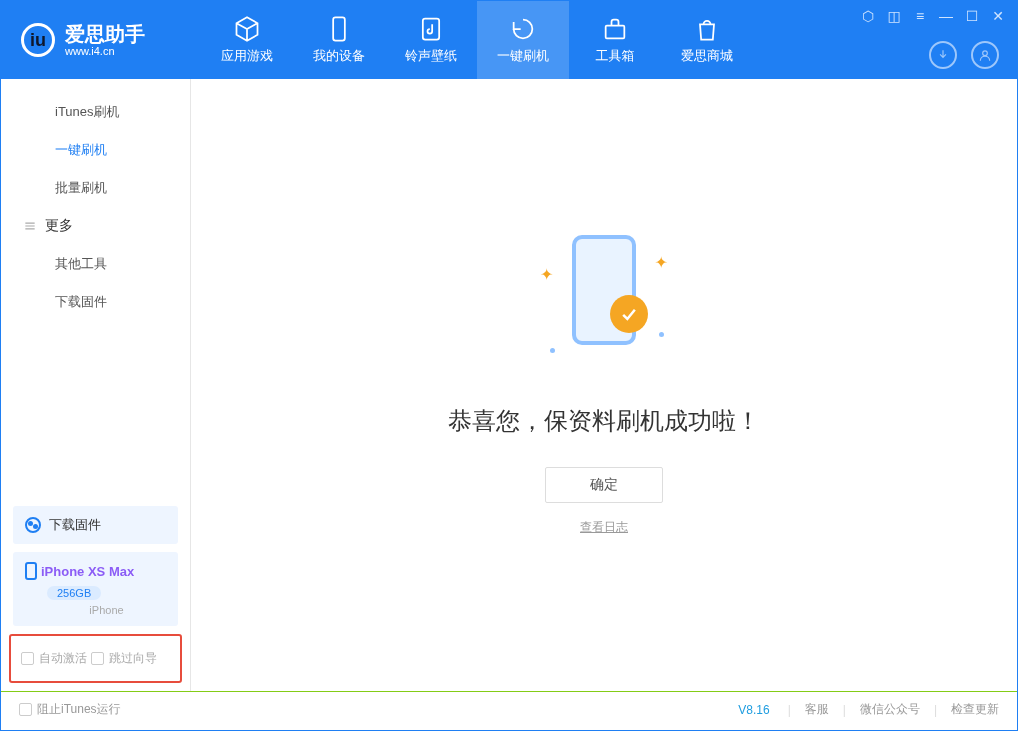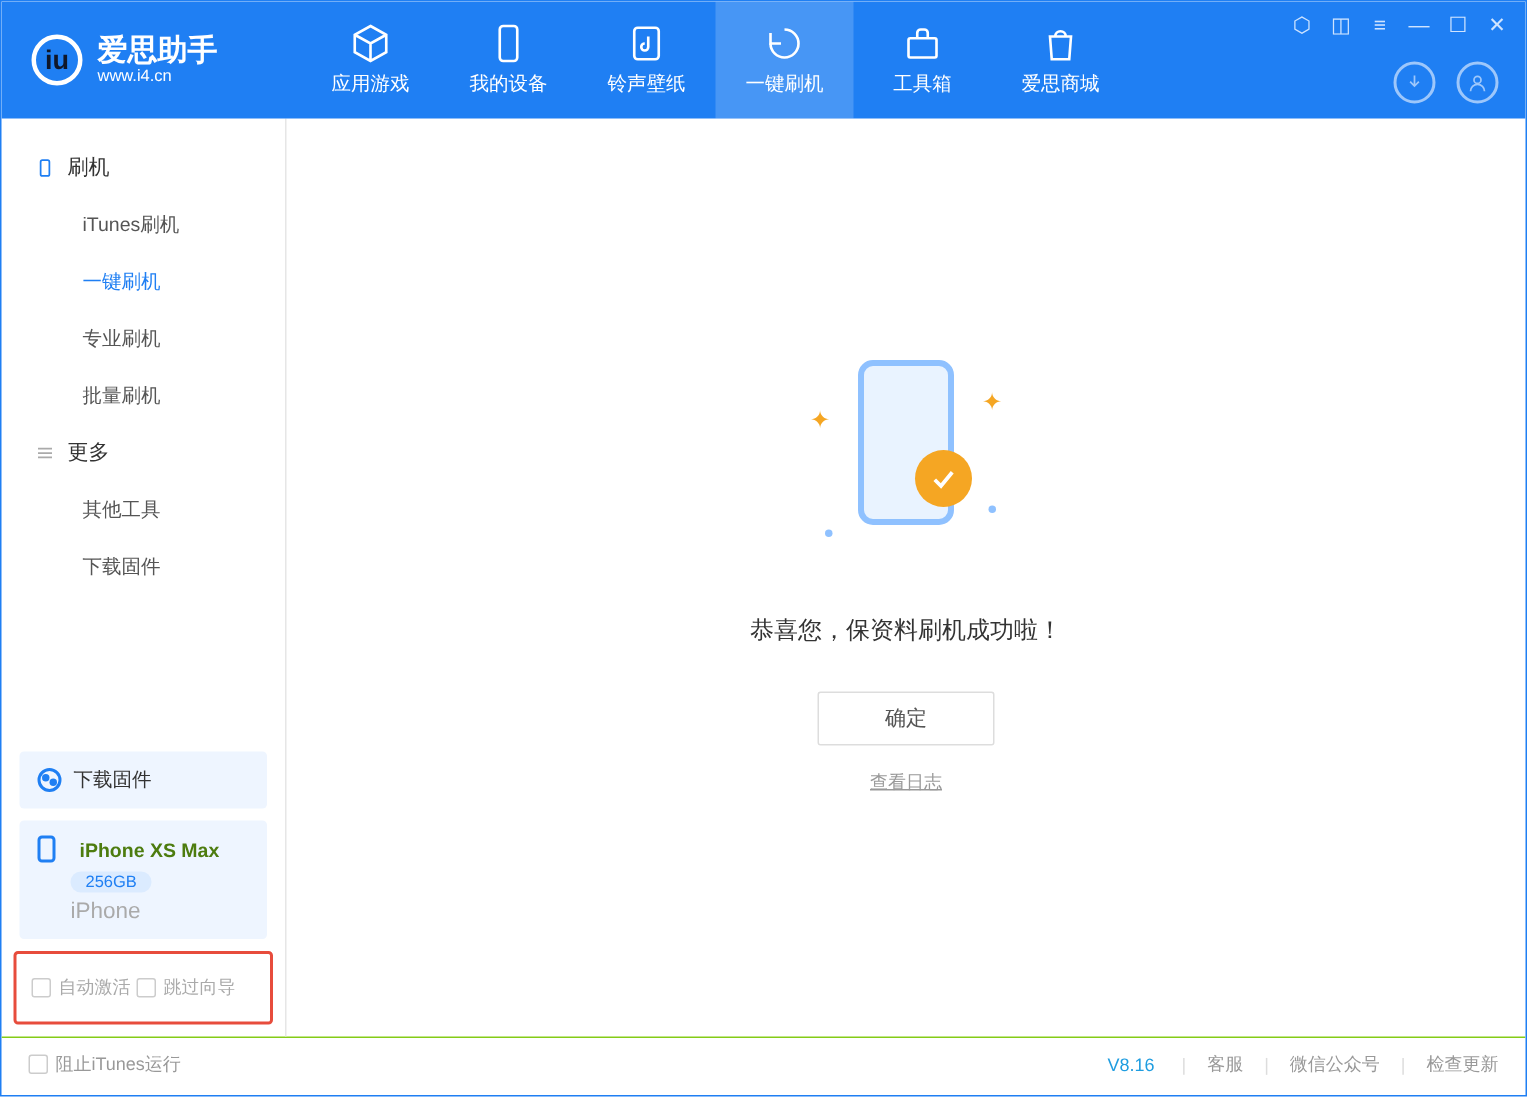--- a/index.html
+++ b/index.html
@@ -32,41 +32,41 @@
 .side-item { padding: 10px 0 10px 54px; font-size: 13px; color: #555; cursor: pointer; }
 .side-item.active { color: #1f7ff3; }
 
 .mode-box { margin: 8px 12px; background: #eef5ff; border-radius: 3px; padding: 10px 12px; font-size: 13px; color: #333; display: flex; align-items: center; gap: 8px; }
 .mode-icon { width: 16px; height: 16px; border: 2px solid #1f7ff3; border-radius: 50%; position: relative; }
 .mode-icon::before, .mode-icon::after { content: ''; position: absolute; width: 5px; height: 5px; background: #1f7ff3; border-radius: 50%; }
 .mode-icon::before { top: 2px; left: 1px; }
 .mode-icon::after { bottom: 2px; right: 1px; }
 
 .device-box { margin: 0 12px 8px; background: #eef5ff; border-radius: 3px; padding: 10px 12px; font-size: 13px; }
-.device-name { color: #4d7c0f; font-weight: bold; display: flex; align-items: center; gap: 16px; }
+.device-name { color: #8b5cf6; font-weight: bold; display: flex; align-items: center; gap: 4px; }
 .device-phone-icon { width: 12px; height: 18px; border: 2px solid #1f7ff3; border-radius: 3px; position: relative; }
 .storage-badge { display: inline-block; background: #dbebff; color: #1f7ff3; border-radius: 10px; padding: 1px 10px; font-size: 11px; margin-top: 6px; margin-left: 22px; }
-.device-type { color: #aaa; font-size: 15px; margin-top: 4px; margin-left: 22px; }
+.device-type { color: #aaa; font-size: 11px; margin-top: 4px; margin-left: 22px; text-align: center; }
 
 .checkbox-row { margin: 0 8px 8px; border: 2px solid #e74c3c; border-radius: 3px; padding: 14px 10px; display: flex; gap: 4px; font-size: 12px; color: #aaa; }
 .cb { display: flex; align-items: center; gap: 5px; cursor: pointer; }
 .cb-box { width: 13px; height: 13px; border: 1px solid #ccc; border-radius: 2px; }
 
 .main { flex: 1; display: flex; flex-direction: column; align-items: center; justify-content: center; gap: 0; }
 .phone-illustration { position: relative; width: 160px; height: 130px; margin-bottom: 40px; }
 .phone-body { position: absolute; left: 50%; top: 0; transform: translateX(-50%); width: 64px; height: 110px; border: 4px solid #8fc1ff; border-radius: 10px; background: #e9f3ff; }
 .check-circle { position: absolute; left: 50%; top: 60px; margin-left: 6px; width: 38px; height: 38px; background: #f5a623; border-radius: 50%; display: flex; align-items: center; justify-content: center; }
 .check-circle svg { width: 20px; height: 20px; fill: #fff; }
 .sparkle { position: absolute; color: #f5a623; }
 .sp1 { left: 16px; top: 30px; font-size: 16px; }
 .sp2 { right: 16px; top: 18px; font-size: 16px; }
 .sp3 { left: 26px; bottom: 12px; width: 5px; height: 5px; background: #8fc1ff; border-radius: 50%; }
 .sp4 { right: 20px; bottom: 28px; width: 5px; height: 5px; background: #8fc1ff; border-radius: 50%; }
 
-.success-msg { font-size: 16px; color: #333; margin-bottom: 30px; }
+.success-msg { font-size: 24px; color: #333; margin-bottom: 30px; }
 .confirm-btn { border: 1px solid #ddd; background: #fff; padding: 8px 44px; font-size: 14px; color: #555; cursor: pointer; border-radius: 2px; margin-bottom: 16px; }
 .log-link { font-size: 12px; color: #999; cursor: pointer; text-decoration: underline; }
 
 .footer { height: 36px; border-top: 1px solid #84cc16; display: flex; align-items: center; padding: 0 18px; font-size: 12px; color: #999; }
 .footer .cb { color: #999; }
 .footer-right { margin-left: auto; display: flex; align-items: center; gap: 0; }
 .footer-right .sep { color: #ddd; margin: 0 14px; }
 .footer-link { cursor: pointer; }
 .version { color: #1f9de0; margin-right: 4px; }
 </style>
@@ -143,29 +143,22 @@
           <circle cx="12" cy="9" r="4" fill="none" stroke="#9dc7fb" stroke-width="2"></circle>
           <path d="M4 22 A8 8 0 0 1 20 22" fill="none" stroke="#9dc7fb" stroke-width="2"></path>
         </svg>
     </div>
   </div>
 </div>
 
 <div class="body">
   <div class="sidebar">
     <div class="side-list">
-      <div class="side-group">
-        <svg viewBox="0 0 24 24">
-            <rect x="7" y="3" width="10" height="18" rx="2" fill="none" stroke="#1f7ff3" stroke-width="2"></rect>
-          </svg>
-        <span>刷机</span>
-      </div>
       <div class="side-item">iTunes刷机</div>
       <div class="side-item active">一键刷机</div>
-      <div class="side-item">专业刷机</div>
       <div class="side-item">批量刷机</div>
 
       <div class="side-group">
         <svg viewBox="0 0 24 24">
             <path d="M4 7 H20 M4 12 H20 M4 17 H20" stroke="#aaa" stroke-width="2"></path>
           </svg>
         <span>更多</span>
       </div>
       <div class="side-item">其他工具</div>
       <div class="side-item">下载固件</div>

